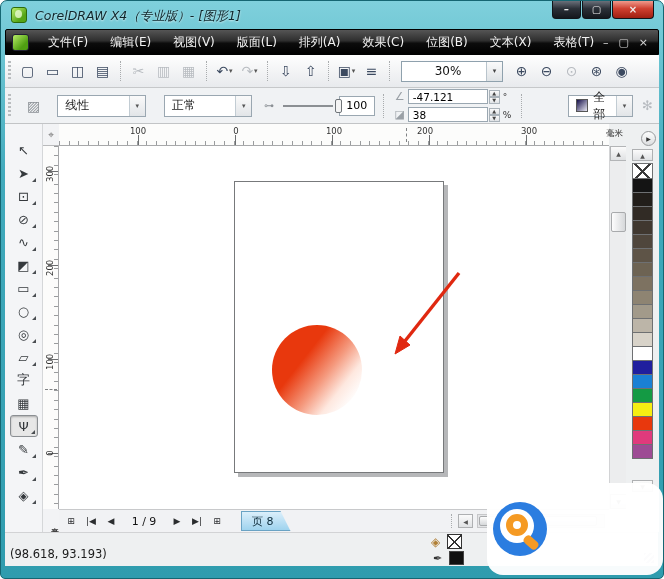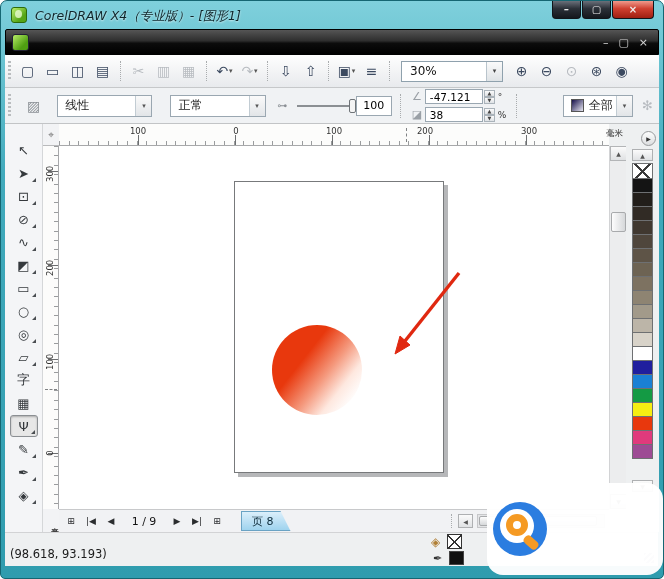--- a/index.html
+++ b/index.html
@@ -41,21 +41,21 @@
     display:flex; align-items:center; padding-left:10px; }
   .toolbar:before { content:""; position:absolute; left:3px; top:6px; bottom:6px; width:3px;
     background:repeating-linear-gradient(#b9bcbe 0 2px, transparent 2px 4px); }
   .tbtn { position:relative; width:23px; height:22px; margin:0 1px; display:flex; align-items:center;
     justify-content:center; color:#3c4a60; font-size:14px; border-radius:2px; }
   .tbtn.disabled { color:#b8bcc1; }
   .tbtn .dd { font-size:7px; color:#555; margin-left:1px; }
   .tsep { width:1px; height:20px; margin:0 5px; border-left:1px dotted #a9acae; }
   .zoom-select { width:102px; height:21px; margin:0 6px; background:#fff; border:1px solid #8fa1ad;
     display:flex; align-items:center; font-size:12px; }
-  .zoom-select .val { flex:1; padding-left:8px; color:#111; }
+  .zoom-select .val { flex:1; padding-left:8px; color:#111;text-align:center; }
   .zoom-select .arrow { width:16px; height:100%; border-left:1px solid #b9c4cc;
     background:linear-gradient(#fafafa,#dfe3e6); display:flex; align-items:center; justify-content:center;
     font-size:7px; color:#444; }
 
   
   .propbar { position:absolute; left:4px; right:4px; top:87px; height:36px; background:#f0f2f4;
     border-bottom:1px solid #c2c4c6; display:flex; align-items:center; padding-left:14px; }
   .propbar:before { content:""; position:absolute; left:3px; top:6px; bottom:6px; width:3px;
     background:repeating-linear-gradient(#b9bcbe 0 2px, transparent 2px 4px); }
   .pb-icon { font-size:14px; color:#8b9095; margin:0 8px; }
@@ -69,21 +69,21 @@
   .slider { position:relative; width:64px; height:14px; margin:0 6px; }
   .slider .track { position:absolute; left:0; right:0; top:6px; height:2px; background:#8b8f93; }
   .slider .handle { position:absolute; left:52px; top:0; width:7px; height:14px; background:#f4f4f4;
     border:1px solid #6f7478; border-radius:2px; }
   .numbox { width:36px; height:20px; border:1px solid #9aa7b1; background:#fff; font-size:11px;
     text-align:center; font-family:"DejaVu Sans","Liberation Sans",sans-serif; }
   .vsep { width:1px; height:24px; margin:0 8px; border-left:1px dotted #a9acae; }
   .stack { display:flex; flex-direction:column; gap:2px; }
   .srow { display:flex; align-items:center; height:16px; }
   .srow .ic { font-size:11px; color:#9aa0a6; width:16px; text-align:center; }
-  .srow input { width:58px; height:15px; border:1px solid #9aa7b1; background:#fff; font-size:10.5px;
+  .srow input { width:80px; height:15px; border:1px solid #9aa7b1; background:#fff; font-size:10.5px;
     padding-left:4px; font-family:"DejaVu Sans","Liberation Sans",sans-serif; }
   .spin { display:flex; flex-direction:column; margin-left:1px; }
   .spin span { width:11px; height:7px; font-size:5px; color:#444; background:linear-gradient(#fbfbfb,#dfe2e5);
     border:1px solid #aab3ba; display:flex; align-items:center; justify-content:center; }
   .unit { font-size:9px; color:#333; margin-left:3px; width:10px; }
   .pb-right-icon { margin-left:auto; margin-right:6px; font-size:13px; color:#b7bbc0; }
 
   
   .workspace { position:absolute; left:4px; right:5px; top:123px; height:408px; background:#eef0f1; }
 
@@ -203,20 +203,31 @@
     <div class="title-text">CorelDRAW X4（专业版）- [图形1]</div>
     <div class="win-btns">
       <div class="wbtn">–</div>
       <div class="wbtn">▢</div>
       <div class="wbtn close">×</div>
     </div>
   </div>
 
   <div class="menubar">
     <div class="menu-icon"></div>
+    <div class="menu-items">
+        <div class="menu-item">文件(F)</div>
+        <div class="menu-item">编辑(E)</div>
+        <div class="menu-item">视图(V)</div>
+        <div class="menu-item">版面(L)</div>
+        <div class="menu-item">排列(A)</div>
+        <div class="menu-item">效果(C)</div>
+        <div class="menu-item">位图(B)</div>
+        <div class="menu-item">文本(X)</div>
+        <div class="menu-item">表格(T)</div>
+      </div>
     <div class="doc-controls">
       <span>–</span>
       <span>▢</span>
       <span>×</span>
     </div>
   </div>
 
   <div class="toolbar">
     <div style="display:flex;align-items:center">
         <div class="tbtn">

